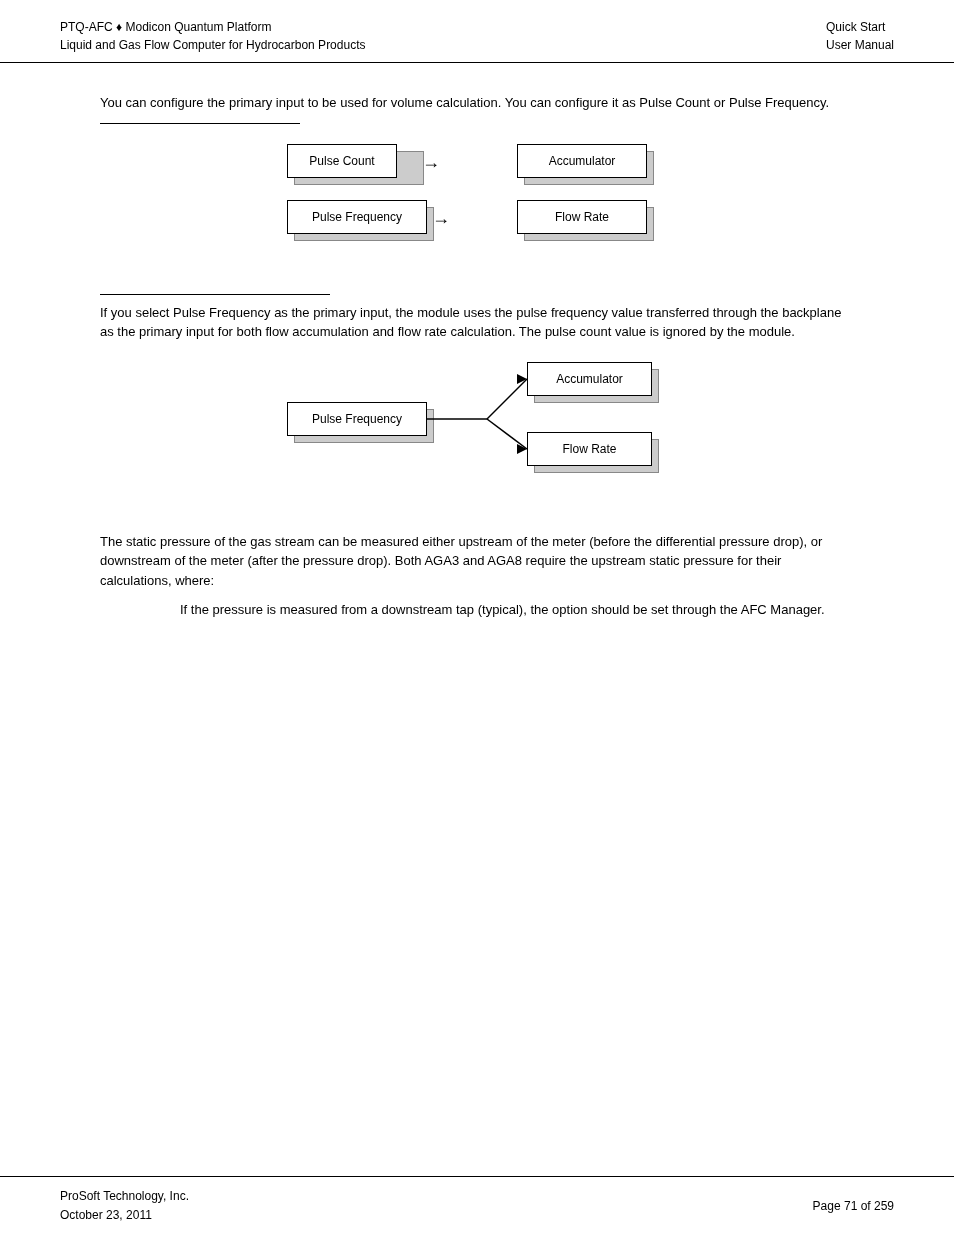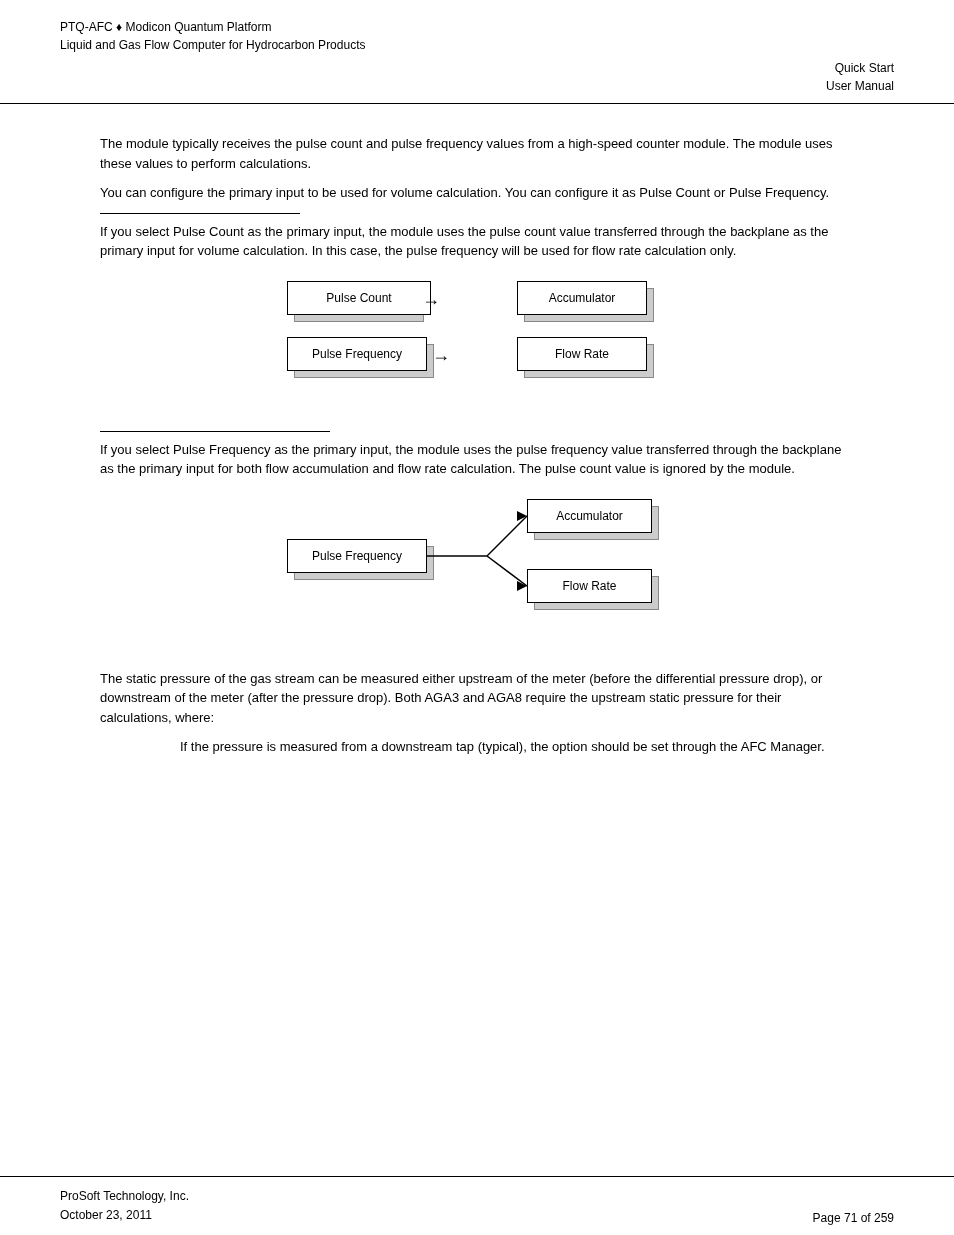--- a/index.html
+++ b/index.html
@@ -28,23 +28,22 @@
       display: flex;
       justify-content: space-between;
       align-items: flex-start;
     }
     .header-left {
       font-size: 12px;
       line-height: 1.5;
     }
     .header-right {
       font-size: 12px;
-      text-align: right;
+      text-align: left;
       line-height: 1.5;
-      margin-top: 41px;
     }
     .content {
       padding: 30px 100px 20px 100px;
       flex: 1;
     }
     .section {
       margin-bottom: 20px;
     }
     .section-title-line {
       border-bottom: 1.5px solid #000;
@@ -91,20 +90,21 @@
       font-size: 16px;
       display: flex;
       align-items: center;
     }
     .footer {
       border-top: 1px solid #000;
       padding: 10px 60px;
       display: flex;
       justify-content: space-between;
       font-size: 12px;
+      align-items: center;
     }
     .footer-left {
       line-height: 1.6;
     }
   </style>
 </head>
 <body>
 
 <div class="page">
 
@@ -114,36 +114,34 @@
       <div>Liquid and Gas Flow Computer for Hydrocarbon Products</div>
     </div>
     <div class="header-right">
       <div>Quick Start</div>
       <div>User Manual</div>
     </div>
   </div>
 
   <div class="content">
 
-    <p>The module typically receives the pulse count and pulse frequency values from a high-speed counter module. The module uses these values to perform calculations.</p>
     <p>You can configure the primary input to be used for volume calculation. You can configure it as Pulse Count or Pulse Frequency.</p>
 
     <div class="section">
       <div class="section-title-line"></div>
-      <p>If you select Pulse Count as the primary input, the module uses the pulse count value transferred through the backplane as the primary input for volume calculation. In this case, the pulse frequency will be used for flow rate calculation only.</p>
 
       <div class="diagram-area">
         <div class="diagram">
 
           <div class="box-shadow" style="left:7px;top:7px;width:130px;height:34px;"></div>
           <div class="box-shadow" style="left:237px;top:7px;width:130px;height:34px;"></div>
           <div class="box-shadow" style="left:7px;top:63px;width:140px;height:34px;"></div>
           <div class="box-shadow" style="left:237px;top:63px;width:130px;height:34px;"></div>
 
-          <div class="box" style="left:0;top:0;width:144px;height:34px;">
+          <div class="box" style="left:0;top:0;width:110px;height:34px;">
             <span>Pulse Count</span>
           </div>
           <div class="box" style="left:230px;top:0;width:130px;height:34px;">
             <span>Accumulator</span>
           </div>
           <div class="box" style="left:0;top:56px;width:140px;height:34px;">
             <span>Pulse Frequency</span>
           </div>
           <div class="box" style="left:230px;top:56px;width:130px;height:34px;">
             <span>Flow Rate</span>

